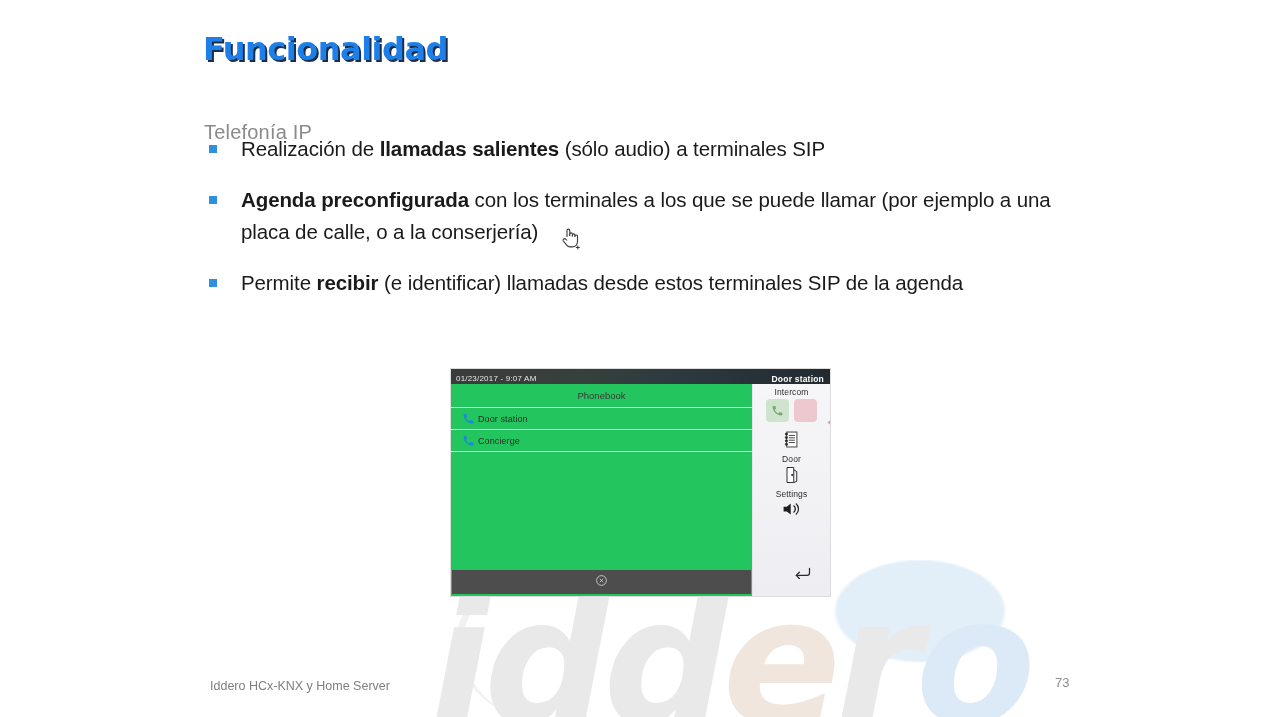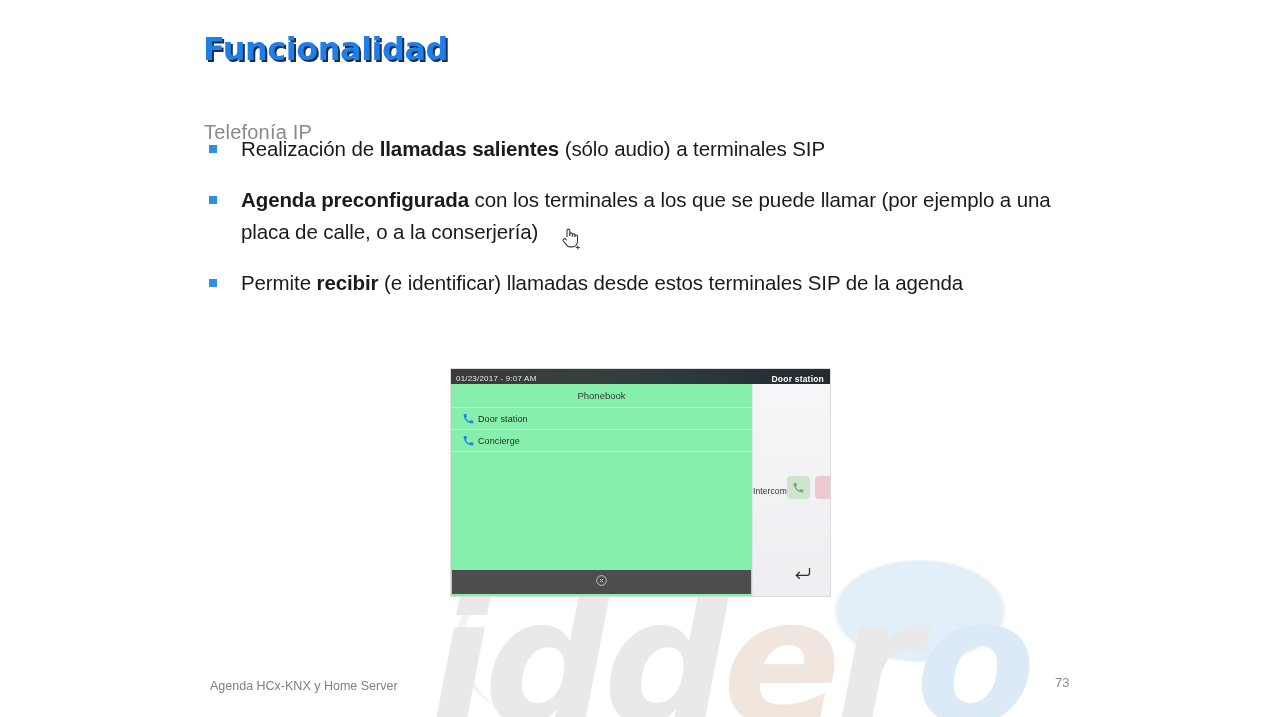--- a/index.html
+++ b/index.html
@@ -152,21 +152,21 @@
     letter-spacing: 0.2px;
     white-space: nowrap;
   }
 
   .dev-body {
     position: absolute;
     left: 0;
     top: 15px;
     width: 301px;
     height: 212px;
-    background: #86efac;
+    background: #22c55e;
   }
 
   .dev-pb-header {
     height: 24px;
     display: flex;
     align-items: center;
     justify-content: center;
     font-size: 9.5px;
     color: #3a3a3a;
     border-bottom: 1px solid #e2e2e2;
@@ -208,21 +208,21 @@
   
   .dev-side {
     position: absolute;
     right: 0;
     top: 15px;
     width: 78px;
     height: 212px;
     background: linear-gradient(180deg,#f6f6f8 0%, #eeeef2 100%);
     border-left: 1px solid #e4e4e8;
     display: flex;
-    flex-direction: row;
+    flex-direction: column;
     align-items: center;
     padding-top: 3px;
   }
   .side-label {
     font-size: 8.5px;
     color: #2d2d2d;
     letter-spacing: 0.1px;
     margin-bottom: 2px;
   }
   .intercom-pair {
@@ -407,16 +407,16 @@
   <div class="cursor">
     <svg width="22" height="26" viewBox="0 0 22 26" fill="none" stroke="#3b3b3b" stroke-width="1.1">
       <path d="M7 12V5.5a1.4 1.4 0 012.8 0V11" fill="#ffffff"></path>
       <path d="M9.8 11V9.2a1.3 1.3 0 012.6 0V11.4" fill="#ffffff"></path>
       <path d="M12.4 11.4v-1.2a1.3 1.3 0 012.6 0v1.8" fill="#ffffff"></path>
       <path d="M15 12V11a1.3 1.3 0 012.5 0v5.3c0 3.3-2.3 5.6-5.3 5.6H10c-2.3 0-3-1.2-4.5-3.2L3.3 16c-.5-.8-.2-1.7.6-2.1.8-.4 1.7-.1 2.2.6L7 15.5" fill="#ffffff"></path>
       <path d="M17.8 20.5v4M15.8 22.5h4" stroke="#3b3b3b" stroke-width="1"></path>
     </svg>
   </div>
 
-  <div class="footer-left">Agenda HCx-KNX y Home Server</div>
+  <div class="footer-left">Iddero HCx-KNX y Home Server</div>
   <div class="footer-page">73</div>
 
 </div>
 
 </body></html>

